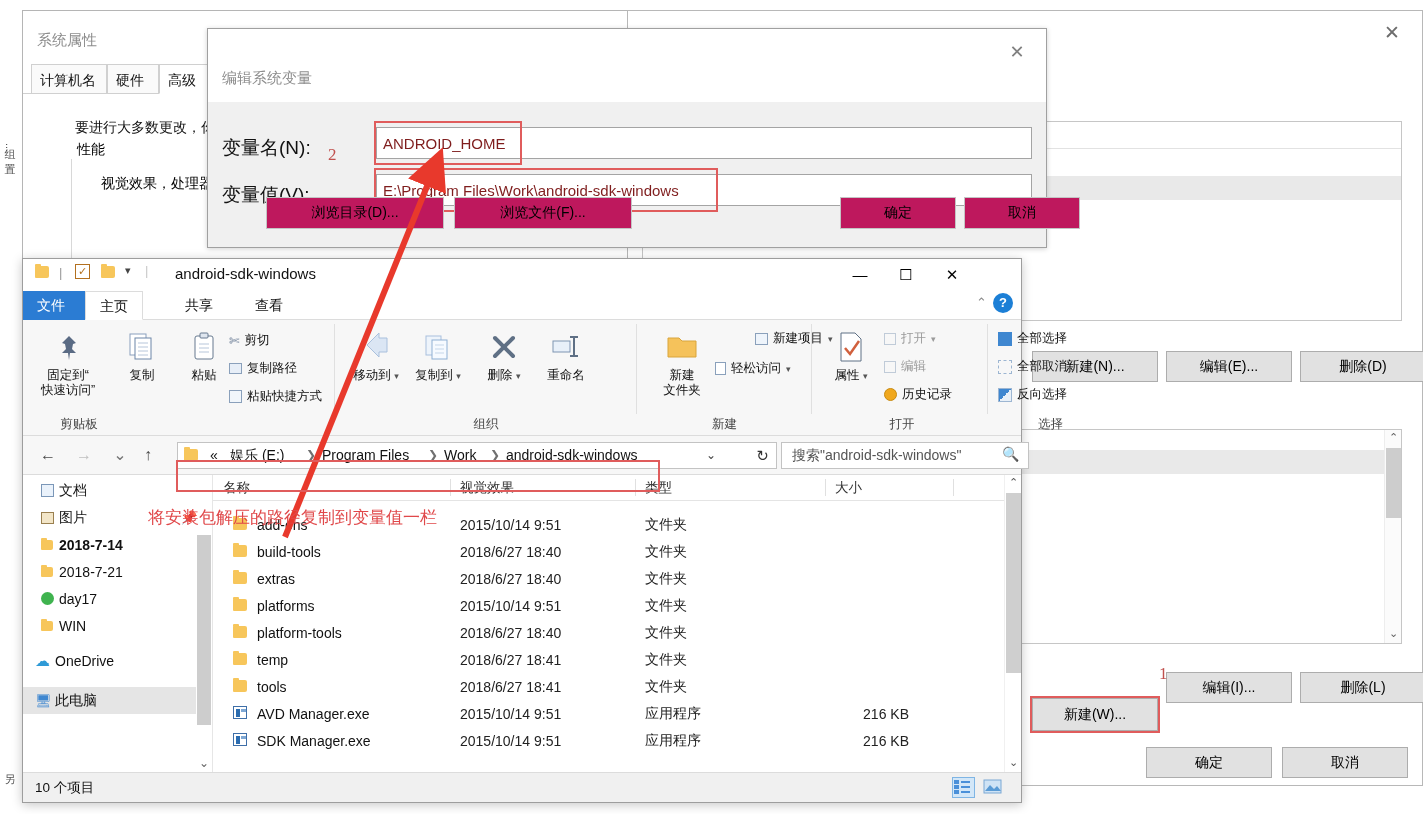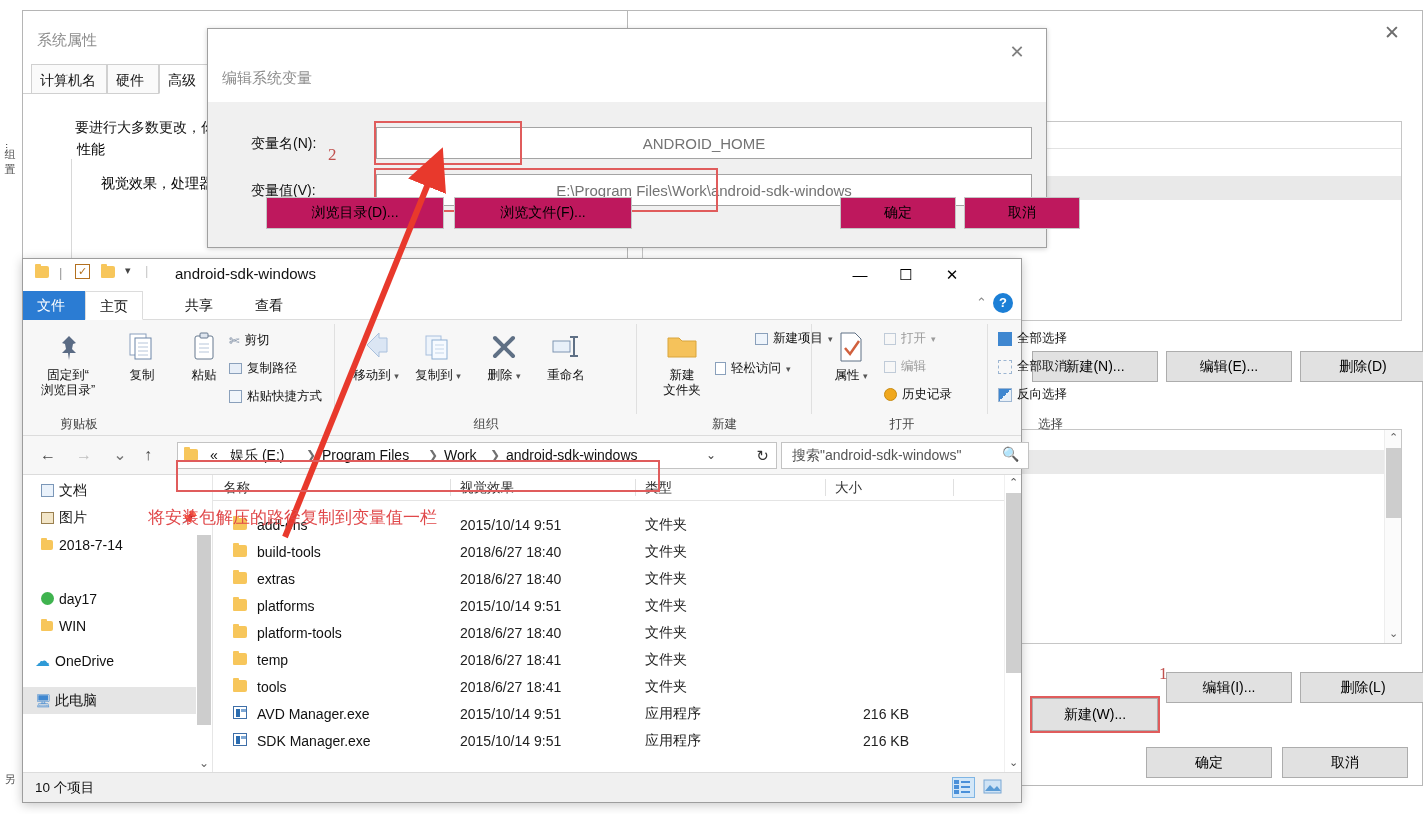--- a/index.html
+++ b/index.html
@@ -85,26 +85,25 @@
   #editdlg {
     left: 207px; top: 28px; width: 840px; height: 220px;
     background: #f0f0f0; border: 1px solid #a0a0a0;
     box-shadow: 0 1px 5px rgba(0,0,0,.18);
   }
   #editdlg .title { position:absolute; left:14px; top:40px; font-size: 15px; color:#8d8d8d;}
   #editdlg .dlgclose { position:absolute; right:6px; top:8px; width: 46px; height: 30px;
      color:#818181; font-size: 18px; text-align:center; line-height: 30px;}
   #editdlg .white { position:absolute; left:0; top:0; width:100%; height: 73px; background:#fff;}
   #editdlg .greybody { position:absolute; left:0; top:73px; width:100%; bottom:0; background:#f0f0f0;}
-  #editdlg .flabel { position:absolute; font-size: 14px; color:#111;margin-left:29px; }
+  #editdlg .flabel { position:absolute; font-size: 19px; color:#111; }
   #editdlg .finput {
     position:absolute; height: 32px; background:#fff; border:1px solid #a4a4a4;
-    font-size: 15px; padding: 0 6px; line-height: 30px; color:#737373;
+    font-size: 15px; padding: 0 6px; line-height: 30px; color:#7f1d1d;
     font-family:"Liberation Sans", sans-serif;
-    text-align:center;
   }
   .annot-num { position:absolute; color:#c0504d; font-size: 17px; font-family: "Liberation Serif", serif; }
 
   
   #explorer {
     left: 22px; top: 258px; width: 1000px; height: 545px;
     background: #f0f0f0; border: 1px solid #9d9d9d;
     box-shadow: 0 2px 10px rgba(0,0,0,.22);
   }
   #ex-title { position:absolute; left:0; top:0; width:100%; height: 32px; background:#fff; }
@@ -325,21 +324,21 @@
     <div id="ribbon">
 
       <div class="rgroup" style="left:0; width:312px;">
         <div class="bigbtn" style="left:12px; width:66px;">
           <div class="ico">
             <svg width="26" height="28" viewBox="0 0 26 28">
                 <path d="M14 3 l7 7 -3 1 -1 5 4 4 -6 0 -1 7 -1 -7 -6 0 4 -4 -1 -5 -3 -1 z" fill="#5a6b84"></path>
               </svg>
           </div>
           <span style="white-space:pre-line;">固定到“
-浏览目录”</span>
+快速访问”</span>
         </div>
         <div class="bigbtn" style="left:88px;">
           <div class="ico">
             <svg width="28" height="30" viewBox="0 0 28 30">
               <rect x="2" y="2" width="16" height="21" fill="#fff" stroke="#8a9fbd"></rect>
               <rect x="7" y="6" width="16" height="21" fill="#fff" stroke="#6c86a8"></rect>
               <g stroke="#b7c6da">
                   <line x1="10" y1="11" x2="20" y2="11"></line>
                   <line x1="10" y1="15" x2="20" y2="15"></line>
                   <line x1="10" y1="19" x2="20" y2="19"></line>
@@ -530,23 +529,27 @@
       <div id="navpane">
         <div class="navitem" style="top:29px;">
           <span style="position:absolute;left:18px;width:13px;height:12px;border:1px solid #9a8050;background:#f3e6c8;"></span>
           <span>图片</span>
           <span class="pin">📌</span>
         </div>
         <div class="navitem" style="top:2px;">
           <span style="position:absolute;left:18px;width:13px;height:13px;border:1px solid #7b97b8;background:#eaf2fb;"></span>
           <span>文档</span>
         </div>
-        <div class="navitem" style="top:56px;">
+        <div class="navitem" style="top:56px;font-weight:bold;">
           <span style="position:absolute;left:18px;"><span class="folder sm"></span></span>
           <span>2018-7-14</span>
+        </div>
+        <div class="navitem" style="top:83px;">
+          <span style="position:absolute;left:18px;"><span class="folder sm"></span></span>
+          <span>2018-7-21</span>
         </div>
         <div class="navitem" style="top:110px;">
           <span style="position:absolute;left:18px;width:13px;height:13px;border-radius:50%;background:#3fb34f;"></span>
           <span>day17</span>
         </div>
         <div class="navitem" style="top:137px;">
           <span style="position:absolute;left:18px;"><span class="folder sm"></span></span>
           <span>WIN</span>
         </div>
         <div class="navitem" style="top:172px; padding-left:32px;">

